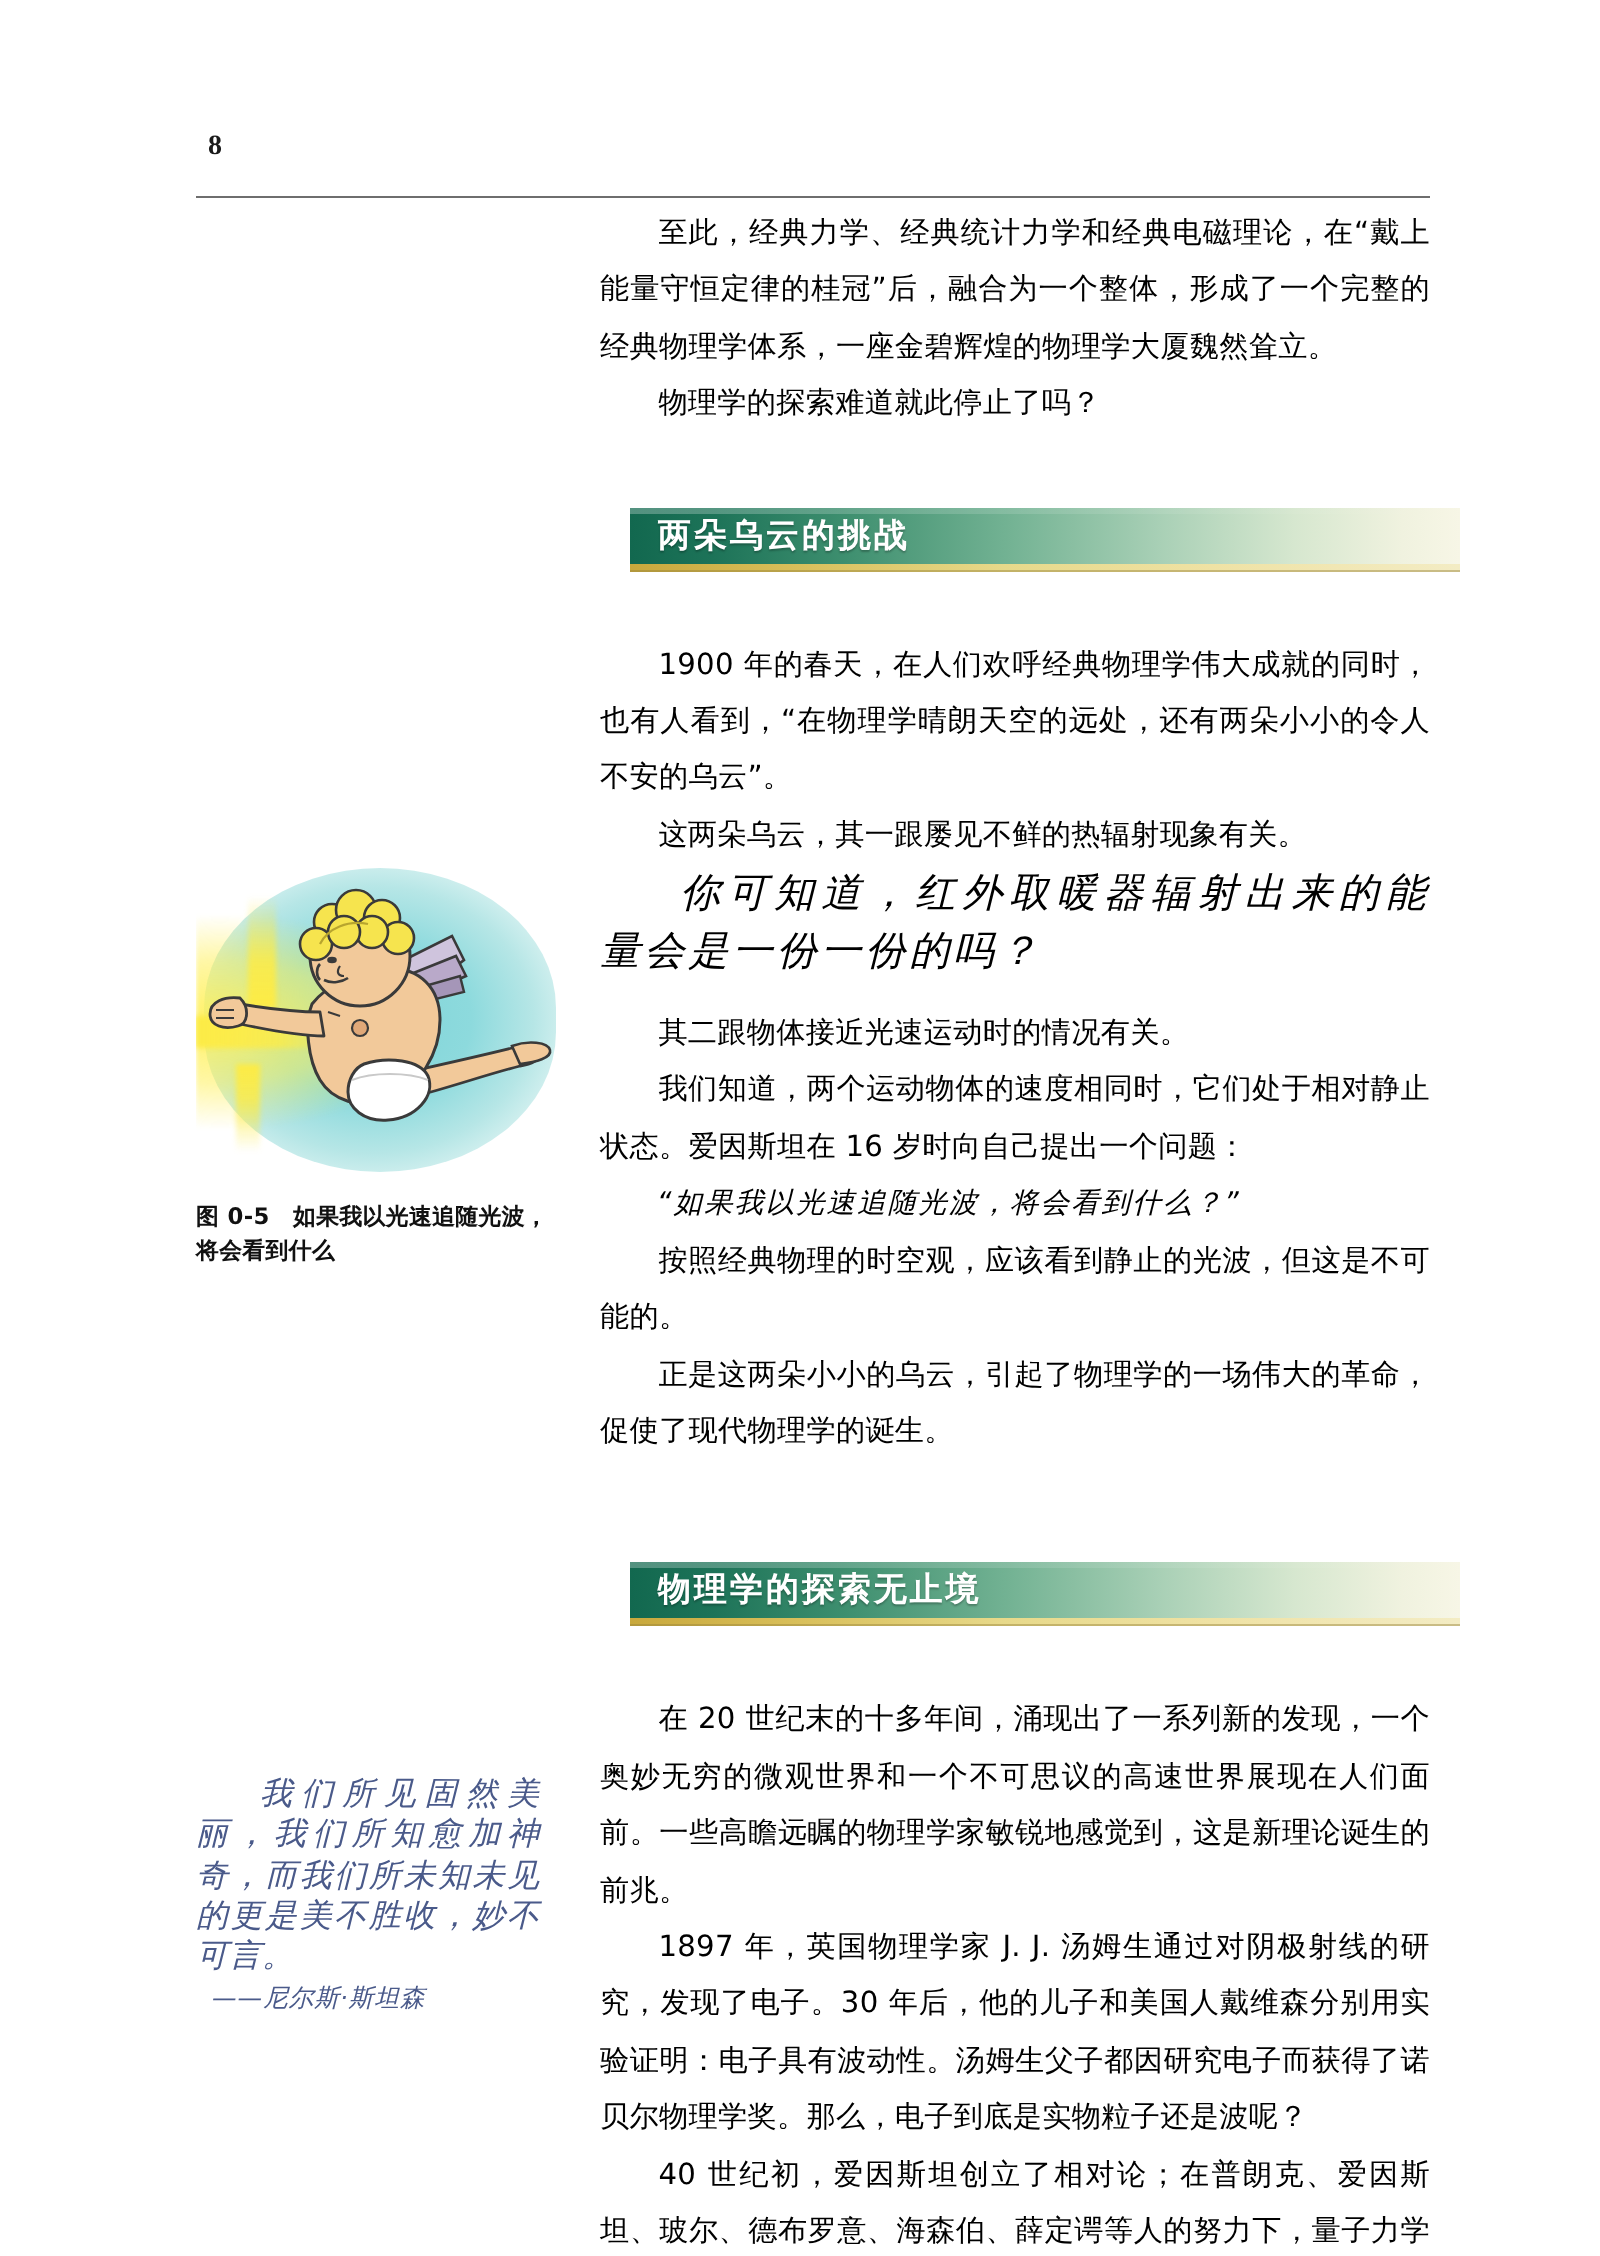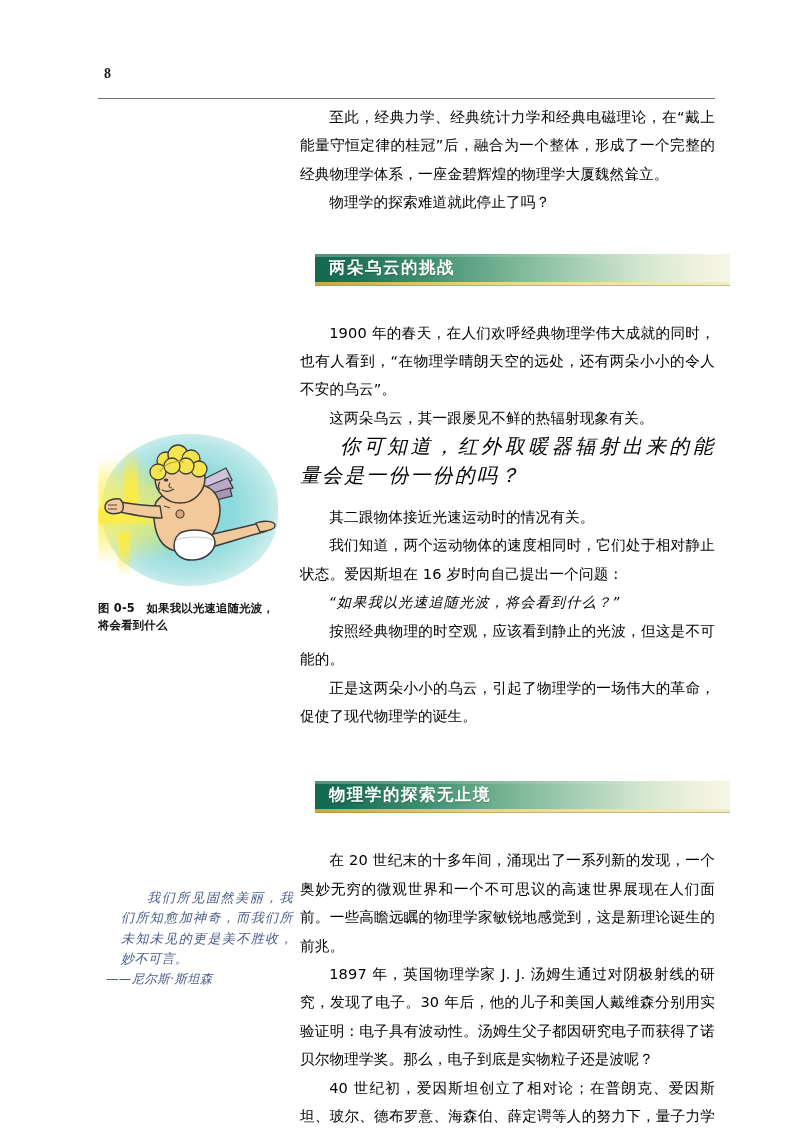--- a/index.html
+++ b/index.html
@@ -150,28 +150,28 @@
 
   .side-quote-wrap {
     position: absolute;
     left: 98px;
     top: 888px;
     width: 190px;
   }
   .side-quote {
     font-family: Liberation Sans, sans-serif;
     font-style: italic;
-    font-size: 13px;
+    font-size: 16px;
     line-height: 20.3px;
     color: #4a5a8a;
     text-align: justify;
     text-indent: 2em;
     letter-spacing: 0.5px;
     width: 172px;
-    margin-left: 23px;
+    margin-left: 0;
   }
   .side-quote-attr {
     font-family: "DejaVu Sans", "Liberation Sans", sans-serif;
     font-style: italic;
     font-size: 12.3px;
     line-height: 20.3px;
     color: #4a5a8a;
     letter-spacing: 0.5px;
     width: 172px;
     margin-left: 8px;

